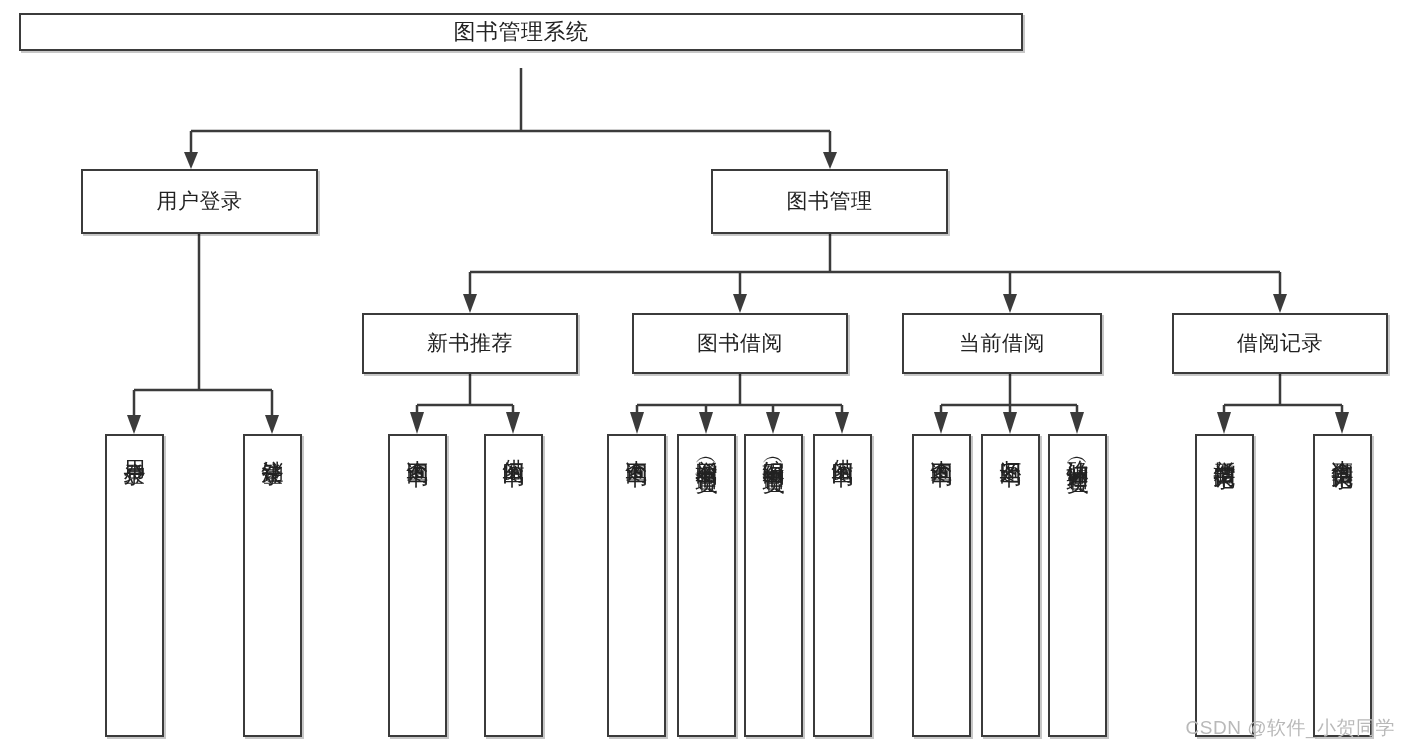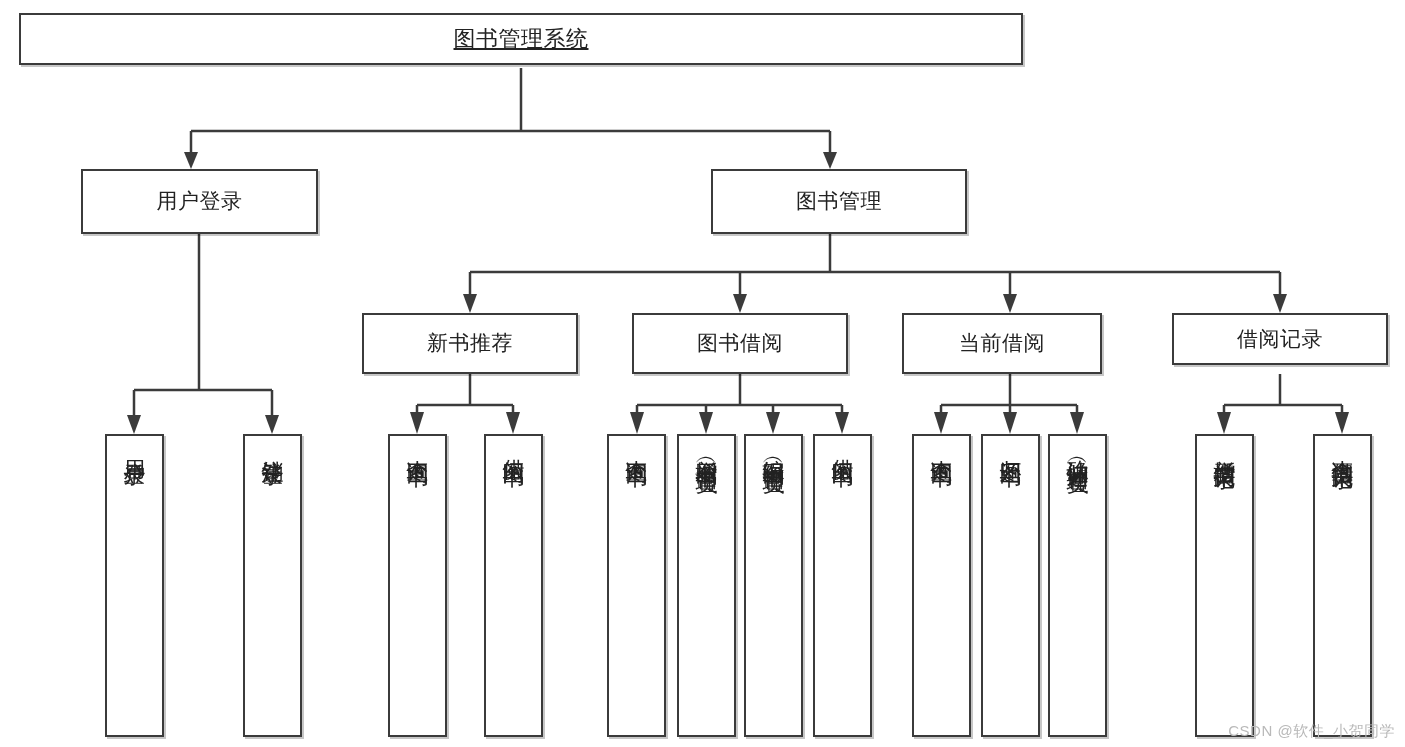--- a/index.html
+++ b/index.html
@@ -41,21 +41,21 @@
     line-height:1.0;
     letter-spacing:2px;
     -webkit-writing-mode:vertical-rl;
   }
   svg#links{position:absolute;left:0;top:0;width:1405px;height:747px;z-index:1;}
   svg#links path, svg#links line{stroke:#3b3b3b;stroke-width:2.5;fill:none;}
   svg#links polygon{fill:#3b3b3b;}
   #watermark{
     position:absolute;
     right:10px;bottom:6px;
-    font-size:15px;
+    font-size:19px;
     color:#b9b9b9;
     z-index:5;
     white-space:nowrap;
     letter-spacing:0.5px;
   }
 </style>
 </head>
 <body>
 
 <div id="canvas">
@@ -115,41 +115,41 @@
     <polygon points="1070,412 1084,412 1077,434"></polygon>
 
     <line x1="1280" y1="374" x2="1280" y2="405"></line>
     <line x1="1224" y1="405" x2="1342" y2="405"></line>
     <line x1="1224" y1="405" x2="1224" y2="415"></line>
     <line x1="1342" y1="405" x2="1342" y2="415"></line>
     <polygon points="1217,412 1231,412 1224,434"></polygon>
     <polygon points="1335,412 1349,412 1342,434"></polygon>
   </svg>
 
-  <div class="node h root" style="left:19px;top:13px;width:1004px;height:52px;text-decoration:underline;">
+  <div class="node h root" style="left:19px;top:13px;width:1004px;height:38px;">
     <span class="lbl">图书管理系统</span>
   </div>
 
   <div class="node h" style="left:81px;top:169px;width:237px;height:65px;">
     <span class="lbl">用户登录</span>
   </div>
-  <div class="node h" style="left:711px;top:169px;width:256px;height:65px;">
+  <div class="node h" style="left:711px;top:169px;width:237px;height:65px;">
     <span class="lbl">图书管理</span>
   </div>
 
   <div class="node h" style="left:632px;top:313px;width:216px;height:61px;">
     <span class="lbl">图书借阅</span>
   </div>
   <div class="node h" style="left:362px;top:313px;width:216px;height:61px;">
     <span class="lbl">新书推荐</span>
   </div>
   <div class="node h" style="left:902px;top:313px;width:200px;height:61px;">
     <span class="lbl">当前借阅</span>
   </div>
-  <div class="node h" style="left:1172px;top:313px;width:216px;height:52px;">
+  <div class="node h" style="left:1172px;top:313px;width:216px;height:61px;">
     <span class="lbl">借阅记录</span>
   </div>
 
   <div class="node v" style="left:105px;top:434px;width:59px;height:303px;">
     <span class="lbl">用户登录</span>
   </div>
   <div class="node v" style="left:243px;top:434px;width:59px;height:303px;">
     <span class="lbl">注销登录</span>
   </div>
 

